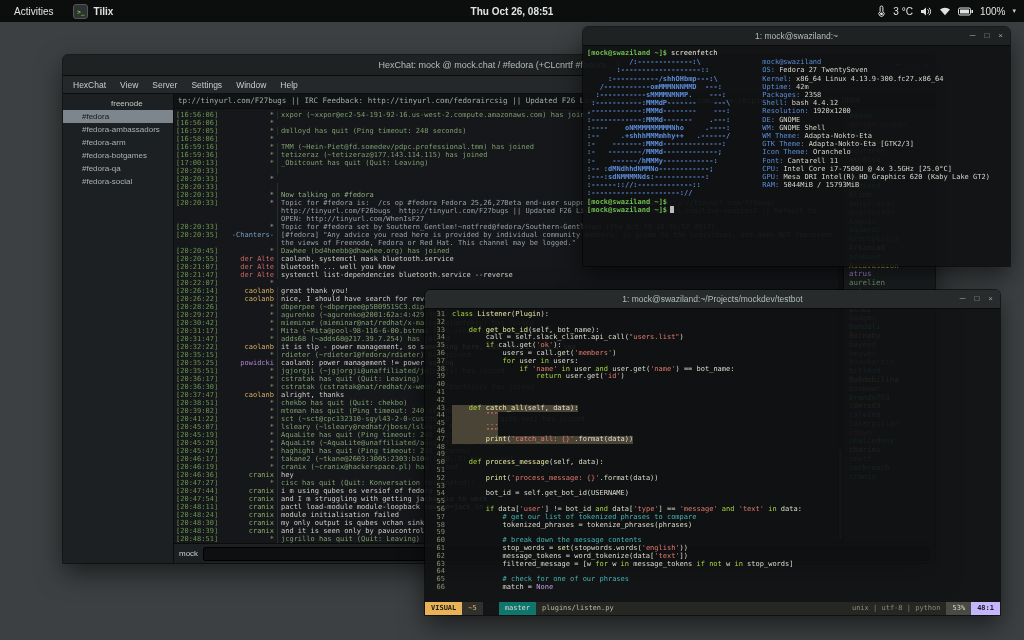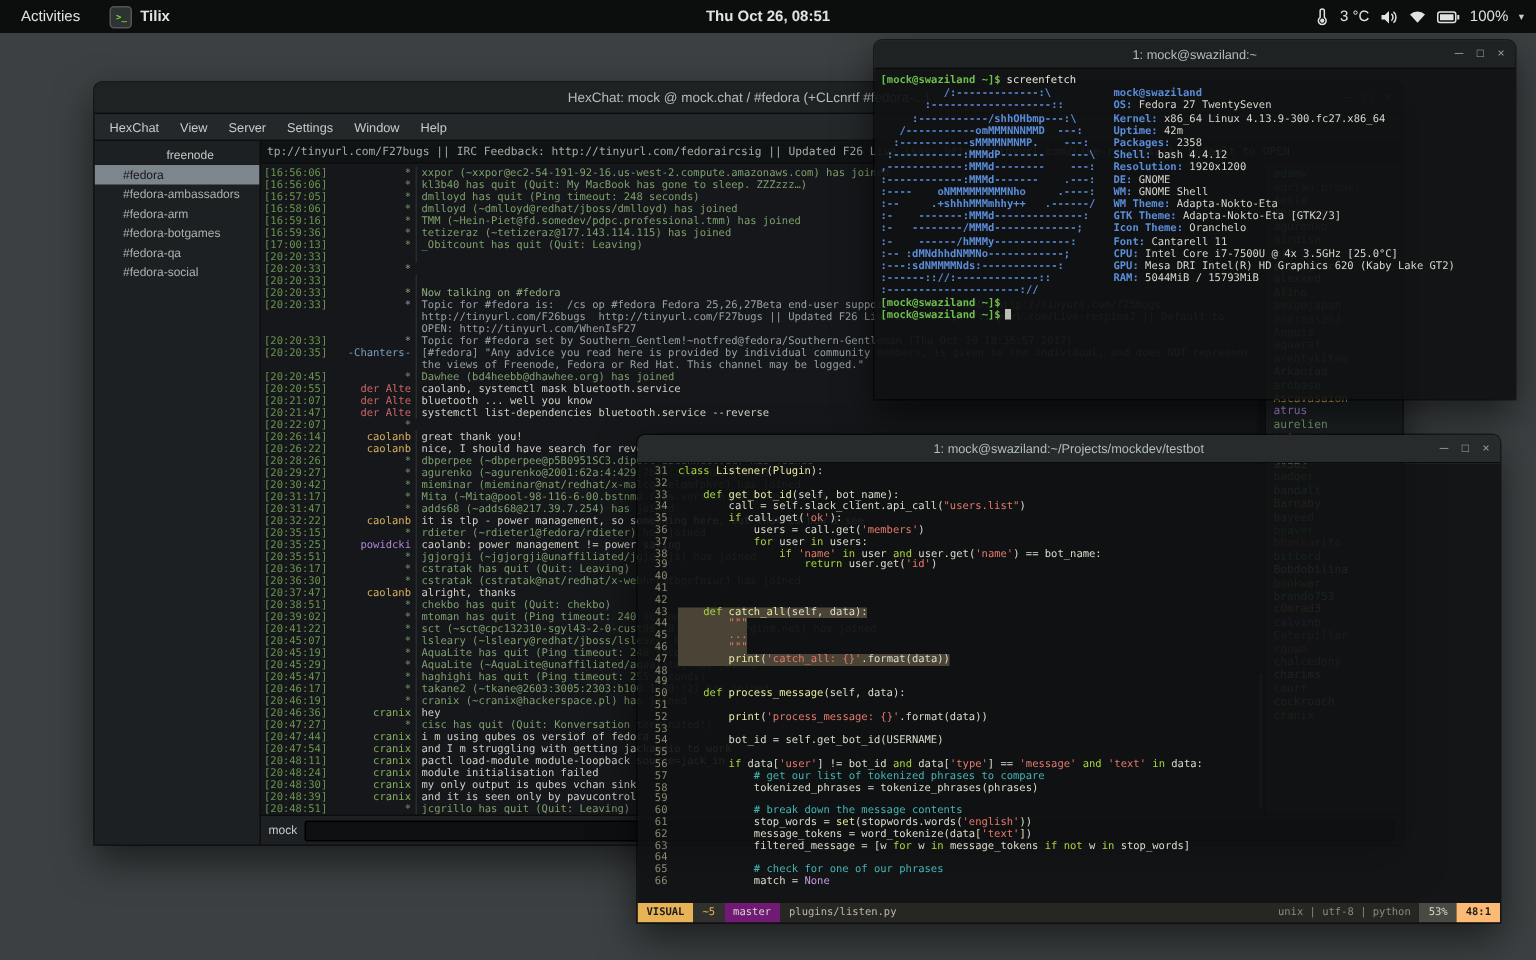--- a/index.html
+++ b/index.html
@@ -55,21 +55,21 @@
   .hx-entry{flex:1;height:12px;background:#0d0f10;border:1px solid #000;border-radius:2px;color:#ddd;font:7.5px "DejaVu Sans Mono",monospace;padding:0 3px;outline:none;}
 
   
   .term .titlebar{height:18px;font-size:8.5px;}
   .term-body{flex:1;min-height:0;font-family:"DejaVu Sans Mono",monospace;color:#d6d6cc;}
   #term1{left:583px;top:27px;width:427px;height:239px;z-index:20;}
   #term1 .term-body{background:rgba(15,17,18,0.93);padding:3px 4px;font-size:7px;line-height:8.2px;}
   .t1-cols{display:flex;gap:12px;margin-top:1px;}
   .ascii{color:#5b8dd9;font-weight:bold;white-space:pre;margin:0;font-family:inherit;font-size:7px;line-height:8.2px;}
   .inf{white-space:nowrap;}
-  .lab{color:#5b8dd9;font-weight:bold;}
+  .lab{color:#5b8dd9;font-weight:normal;margin-left:20px;}
   .val{color:#d6d6cc;}
   .prm{color:#6fbf4f;font-weight:bold;}
   .cmd{color:#e8e8dc;margin-left:4px;}
   .cursor{display:inline-block;width:4px;height:7px;background:#b9bdb6;margin-left:3px;vertical-align:-1px;}
 
   #term2{left:425px;top:290px;width:575px;height:325px;z-index:30;}
   #term2 .titlebar{background:#272b2c;}
   #term2 .term-body{background:rgba(15,17,18,0.91);display:flex;flex-direction:column;padding:0;}
   .t2-code{flex:1;overflow:hidden;padding:2px 0 0 2px;font-size:7px;line-height:7.8px;}
   .cl{display:flex;}
@@ -158,31 +158,29 @@
         <div class="hx-mid">
           <div class="hx-log">
               <div class="msg join">
                 <span class="tm">[16:56:06]</span>
                 <span class="nk">*</span>
                 <span class="tx">xxpor (~xxpor@ec2-54-191-92-16.us-west-2.compute.amazonaws.com) has joined</span>
               </div>
               <div class="msg quit">
                 <span class="tm">[16:56:06]</span>
                 <span class="nk">*</span>
-                <span class="tx">kl3b40 has quit (Quit: My MacBook has gone to sleep. ZZZzzz…)</span>
               </div>
               <div class="msg quit">
                 <span class="tm">[16:57:05]</span>
                 <span class="nk">*</span>
                 <span class="tx">dmlloyd has quit (Ping timeout: 248 seconds)</span>
               </div>
               <div class="msg join">
                 <span class="tm">[16:58:06]</span>
                 <span class="nk">*</span>
-                <span class="tx">dmlloyd (~dmlloyd@redhat/jboss/dmlloyd) has joined</span>
               </div>
               <div class="msg join">
                 <span class="tm">[16:59:16]</span>
                 <span class="nk">*</span>
                 <span class="tx">TMM (~Hein-Piet@fd.somedev/pdpc.professional.tmm) has joined</span>
               </div>
               <div class="msg join">
                 <span class="tm">[16:59:36]</span>
                 <span class="nk">*</span>
                 <span class="tx">tetizeraz (~tetizeraz@177.143.114.115) has joined</span>
@@ -674,22 +672,22 @@
             <span class="cb"><span class="sy-c">            # check for one of our phrases</span></span>
           </div>
           <div class="cl">
             <span class="ln">66</span>
             <span class="cb"><span class="sy-t">            match = </span><span class="sy-n">None</span></span>
           </div>
         </div>
       <div class="t2-status">
           <span class="seg" style="background: rgb(231, 179, 86); color: rgb(26, 26, 26); font-weight: bold;">VISUAL</span>
           <span class="seg" style="background: rgb(48, 48, 44); color: rgb(231, 179, 86);">~5</span>
-          <span class="seg" style="background: #701a75; color: rgb(216, 216, 200);">master</span>
+          <span class="seg" style="background: #0f766e; color: rgb(216, 216, 200); margin-left: 16px;">master</span>
           <span class="seg" style="background: rgb(38, 38, 34); color: rgb(184, 184, 168); flex: 1 1 0%;">plugins/listen.py</span>
           <span class="seg" style="background: rgb(38, 38, 34); color: rgb(138, 138, 126);">unix | utf-8 | python</span>
           <span class="seg" style="background: rgb(74, 74, 68); color: rgb(216, 216, 200);">53%</span>
-          <span class="seg" style="background: #fdba74; color: rgb(26, 26, 26); font-weight: bold;">48:1</span>
+          <span class="seg" style="background: #c4b5fd; color: rgb(26, 26, 26); font-weight: bold;">48:1</span>
         </div>
     </div>
   </div>
 
 </div>
 
 </body></html>

